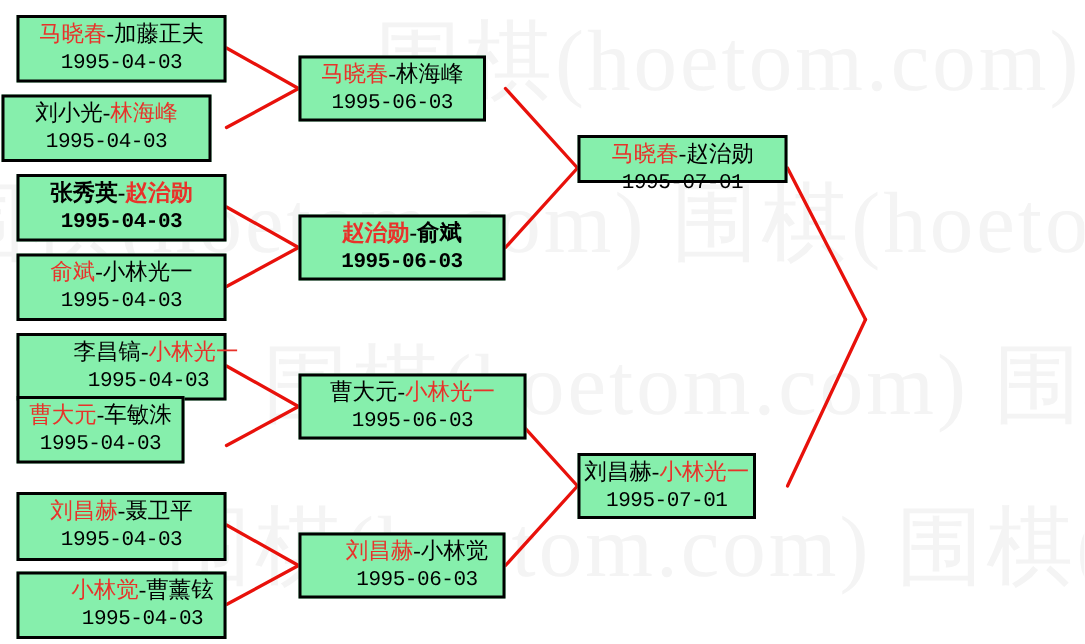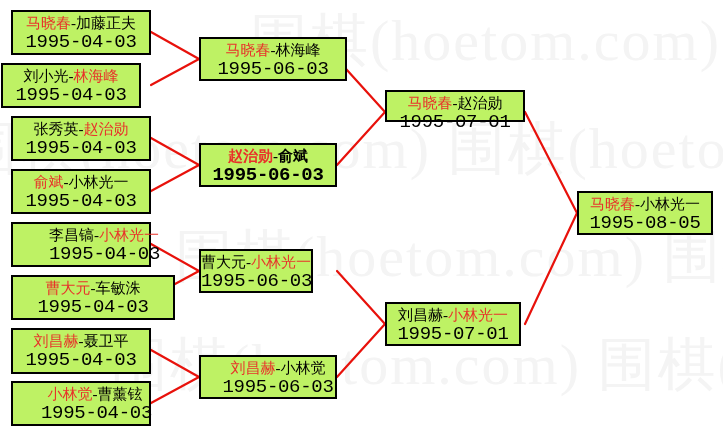--- a/index.html
+++ b/index.html
@@ -48,34 +48,34 @@
     width: 723px;
     height: 429px;
     z-index: 1;
     pointer-events: none;
   }
 
   
   .match {
     position: absolute;
     box-sizing: border-box;
-    background: #bef264;
+    background: #86efac;
     border: 2px solid #000000;
     z-index: 2;
     text-align: center;
     padding-top: 2px;
   }
   .match .players {
     font-size: 15px;
     line-height: 19px;
     white-space: nowrap;
     color: #000000;
   }
   .match .date {
-    font-size: 19px;
+    font-size: 14px;
     line-height: 18px;
     white-space: nowrap;
     color: #000000;
     font-family: "Liberation Mono", "DejaVu Sans Mono", monospace;
     letter-spacing: -0.3px;
   }
   .pl { color: #000000; }
   .pl.win { color: #e8322a; }
   .sep { color: #000000; }
 </style>
@@ -123,104 +123,98 @@
     <div class="date">1995-04-03</div>
   </div>
 
   <div class="match" style="left:1px;  top:63px;  width:140px; height:45px;">
     <div class="players">
       <span class="pl">刘小光</span><span class="sep">-</span><span class="pl win">林海峰</span>
     </div>
     <div class="date">1995-04-03</div>
   </div>
 
-  <div class="match" style="left:11px;  top:116px; width:140px; height:45px;">
+  <div class="match" style="left:11px;  top:116px; width:140px; height:45px;font-weight:bold;">
     <div class="players">
       <span class="pl">张秀英</span><span class="sep">-</span><span class="pl win">赵治勋</span>
     </div>
     <div class="date">1995-04-03</div>
   </div>
 
   <div class="match" style="left:11px;  top:169px; width:140px; height:45px;">
     <div class="players">
       <span class="pl win">俞斌</span><span class="sep">-</span><span class="pl">小林光一</span>
     </div>
     <div class="date">1995-04-03</div>
   </div>
 
   <div class="match" style="left:11px;  top:222px; width:140px; height:45px;padding-left:36px;">
     <div class="players">
       <span class="pl">李昌镐</span><span class="sep">-</span><span class="pl win">小林光一</span>
     </div>
     <div class="date">1995-04-03</div>
   </div>
 
-  <div class="match" style="left:11px;  top:275px; width:164px; height:45px;">
+  <div class="match" style="left:11px;  top:264px; width:112px; height:45px;">
     <div class="players">
       <span class="pl win">曹大元</span><span class="sep">-</span><span class="pl">车敏洙</span>
     </div>
     <div class="date">1995-04-03</div>
   </div>
 
   <div class="match" style="left:11px;  top:328px; width:140px; height:46px;">
     <div class="players">
       <span class="pl win">刘昌赫</span><span class="sep">-</span><span class="pl">聂卫平</span>
     </div>
     <div class="date">1995-04-03</div>
   </div>
 
   <div class="match" style="left:11px;  top:381px; width:140px; height:45px;padding-left:28px;">
     <div class="players">
       <span class="pl win">小林觉</span><span class="sep">-</span><span class="pl">曹薰铉</span>
     </div>
     <div class="date">1995-04-03</div>
   </div>
 
-  <div class="match" style="left:199px; top:37px;  width:148px; height:44px;">
+  <div class="match" style="left:199px; top:37px;  width:125px; height:44px;">
     <div class="players">
       <span class="pl win">马晓春</span><span class="sep">-</span><span class="pl">林海峰</span>
     </div>
     <div class="date">1995-06-03</div>
   </div>
 
   <div class="match" style="left:199px; top:143px; width:138px; height:44px;font-weight:bold;">
     <div class="players">
       <span class="pl win">赵治勋</span><span class="sep">-</span><span class="pl">俞斌</span>
     </div>
     <div class="date">1995-06-03</div>
   </div>
 
-  <div class="match" style="left:199px; top:249px; width:114px; height:44px;">
+  <div class="match" style="left:199px; top:249px; width:152px; height:44px;">
     <div class="players">
       <span class="pl">曹大元</span><span class="sep">-</span><span class="pl win">小林光一</span>
     </div>
     <div class="date">1995-06-03</div>
   </div>
 
   <div class="match" style="left:199px; top:355px; width:138px; height:44px;padding-left:20px;">
     <div class="players">
       <span class="pl win">刘昌赫</span><span class="sep">-</span><span class="pl">小林觉</span>
     </div>
     <div class="date">1995-06-03</div>
   </div>
 
   <div class="match" style="left:385px; top:90px;  width:140px; height:32px;">
     <div class="players">
       <span class="pl win">马晓春</span><span class="sep">-</span><span class="pl">赵治勋</span>
     </div>
     <div class="date">1995-07-01</div>
   </div>
 
-  <div class="match" style="left:385px; top:302px; width:136px; height:44px;">
+  <div class="match" style="left:385px; top:302px; width:119px; height:44px;">
     <div class="players">
       <span class="pl">刘昌赫</span><span class="sep">-</span><span class="pl win">小林光一</span>
     </div>
     <div class="date">1995-07-01</div>
   </div>
 
-  <div class="match" style="left:577px; top:191px; width:136px; height:44px;">
-    <div class="players">
-      <span class="pl win">马晓春</span><span class="sep">-</span><span class="pl">小林光一</span>
-    </div>
-    <div class="date">1995-08-05</div>
-  </div>
 
 </div>
 
 </body></html>

